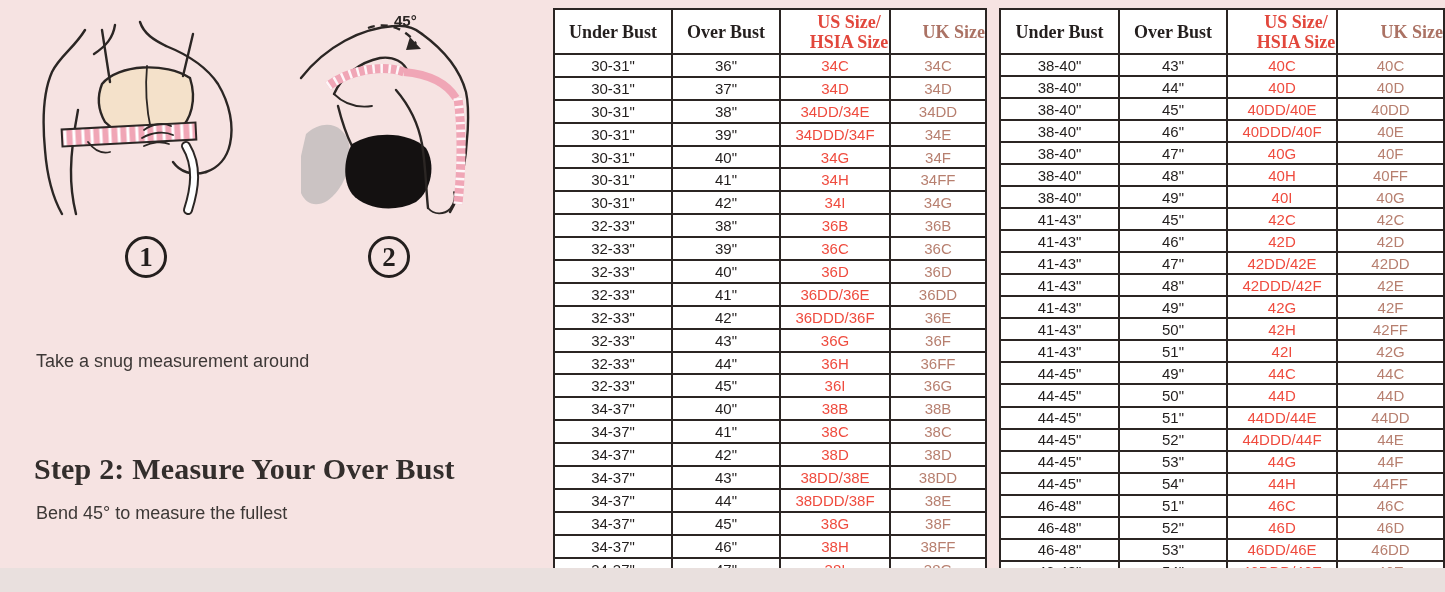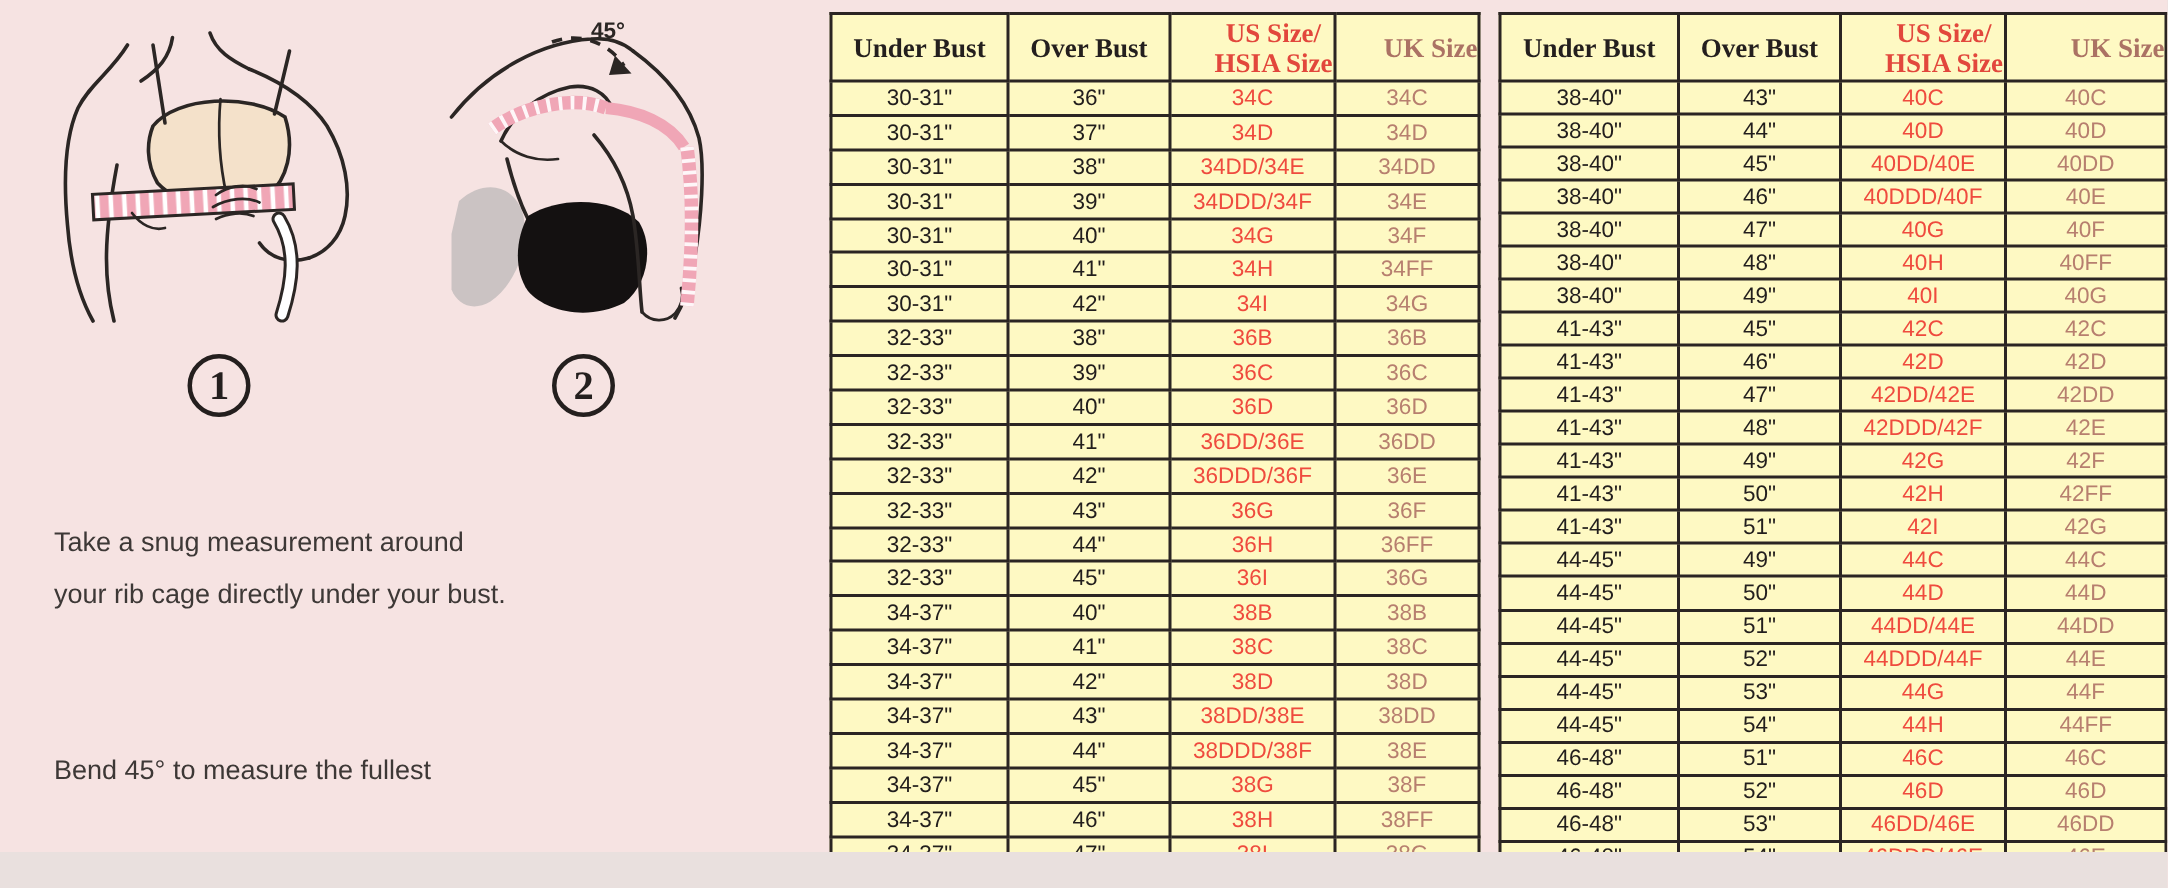--- a/index.html
+++ b/index.html
@@ -41,21 +41,21 @@
     position:absolute; left:36px;
     font-size:18px; line-height:35px; color:#3d3836; white-space:nowrap;
   }
   #step1-body { top:344px; }
   #step2-body { top:496px; }
 
   
   table.size-table {
     position:absolute; top:8px; height:576px;
     border-collapse:collapse; table-layout:fixed;
-    background:#fef9c3;
+    background:#ffffff;
   }
   #table1 { left:553px; width:432px; }
   #table2 { left:999px; width:444px; }
 
   .size-table th, .size-table td {
     border:2px solid #2b2523; text-align:center; vertical-align:middle;
     overflow:hidden; white-space:nowrap;
   }
   .size-table thead tr { height:45px; }
   .size-table th {
@@ -151,23 +151,23 @@
 
   <div class="badge" id="badge1">
     <span>1</span>
   </div>
   <div class="badge" id="badge2">
     <span>2</span>
   </div>
 
   <div class="step-body" id="step1-body">
     <div>Take a snug measurement around</div>
-    <div>your rib cage directly under your bust.</div>
   </div>
 
+  <h2 class="step-heading" id="step2-heading">Step 2: Measure Your Over Bust</h2>
   <div class="step-body" id="step2-body">
     <div>Bend 45° to measure the fullest</div>
   </div>
 
   <table class="size-table" id="table1">
     <colgroup>
         <col style="width:118px">
         <col style="width:108px">
         <col style="width:110px">
         <col style="width:96px">

